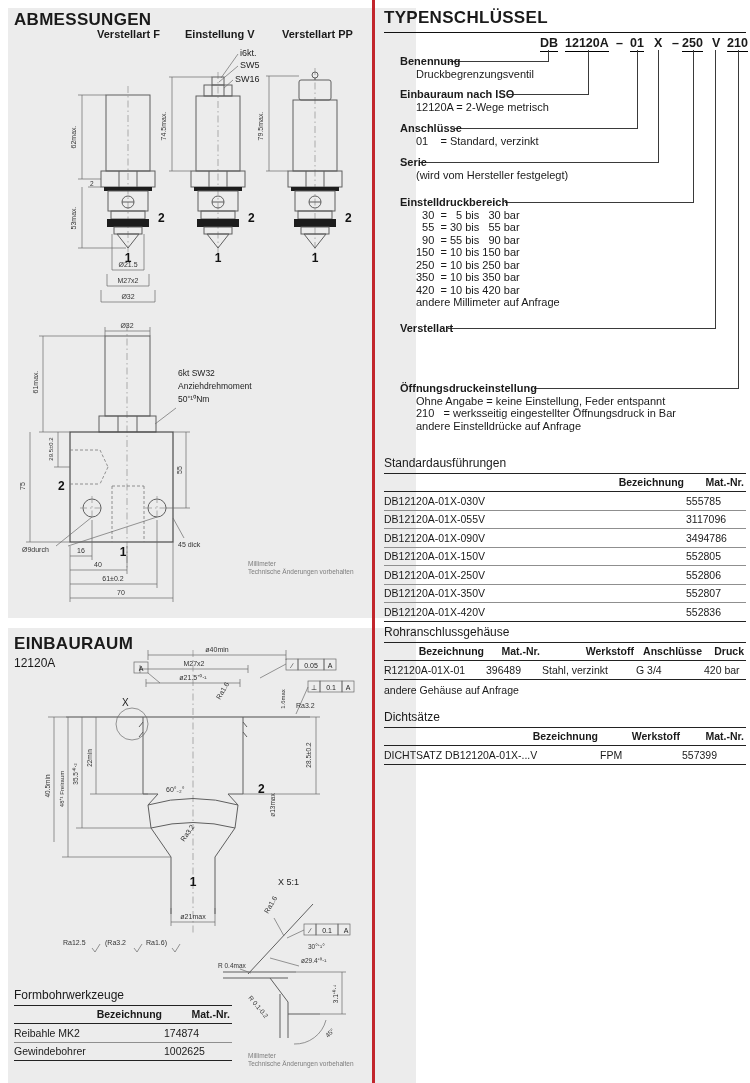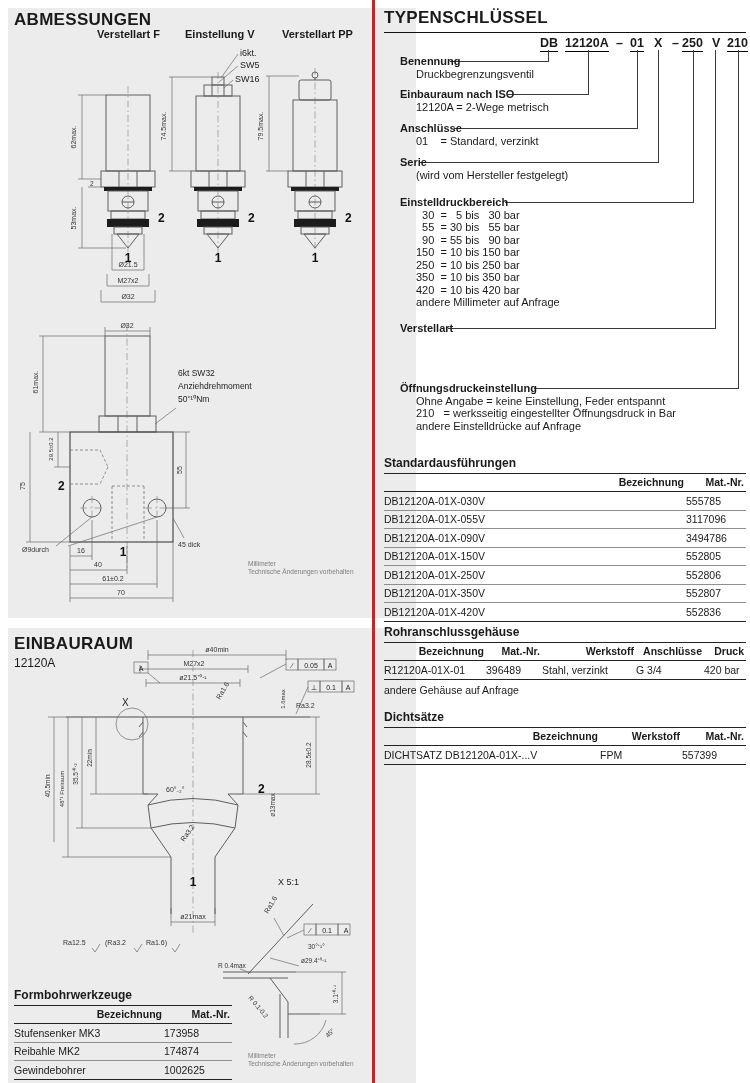--- a/index.html
+++ b/index.html
@@ -15,21 +15,21 @@
   
   #right-col{position:absolute;left:384px;top:8px;width:364px;font-size:11px;}
   #tk-rule{position:absolute;left:0;top:24px;width:362px;border-top:1.5px solid #111;}
   .code-seg{position:absolute;top:28px;font-size:12.5px;font-weight:bold;white-space:pre;}
   .code-seg.u{border-bottom:1.5px solid #000;padding-bottom:1px;}
   .connector{position:absolute;border-right:1px solid #3a3a3a;border-bottom:1px solid #3a3a3a;}
   .tk-section{position:absolute;left:16px;line-height:12.5px;}
   .tk-label{font-weight:bold;font-size:11px;}
   .tk-line{white-space:pre;font-size:11px;margin-left:16px;}
   .tbl-block{position:absolute;left:0;width:362px;}
-  .tbl-title{font-weight:bold;font-size:12px;padding-bottom:3px;}
+  .tbl-title{font-weight:normal;font-size:12px;padding-bottom:3px;}
   table.tbl{width:100%;border-collapse:collapse;font-size:10.5px;}
   table.tbl th{text-align:right;font-weight:bold;border-top:1.4px solid #222;border-bottom:1.8px solid #222;padding:2px 2px 3px 0;}
   table.tbl td{border-bottom:1px solid #8f8f8f;padding:2.5px 2px 3px 0;}
   table.tbl tr:last-child td{border-bottom:1.8px solid #222;}
   .tbl-note{font-size:10.5px;padding-top:4px;}
   
   .s1{stroke:#5f5f5f;stroke-width:1;fill:none;}
   .s2{stroke:#4c4c4c;stroke-width:1.2;fill:none;}
   .hd{stroke:#7a7a7a;stroke-width:.8;fill:none;stroke-dasharray:3 2;}
   .cl{stroke:#8f8f8f;stroke-width:.7;fill:none;stroke-dasharray:7 3 1.5 3;}
@@ -362,24 +362,20 @@
     <div class="tbl-title">Formbohrwerkzeuge</div>
     <table class="tbl">
       <thead>
           <tr>
         <th style="width:148px">Bezeichnung</th>
         <th>Mat.-Nr.</th>
       </tr>
         </thead>
       <tbody>
 
-      <tr>
-          <td>Stufensenker MK3</td>
-          <td>173958</td>
-        </tr>
           <tr>
           <td>Reibahle MK2</td>
           <td>174874</td>
         </tr>
           <tr>
           <td>Gewindebohrer</td>
           <td>1002625</td>
         </tr>
         </tbody>
     </table>

